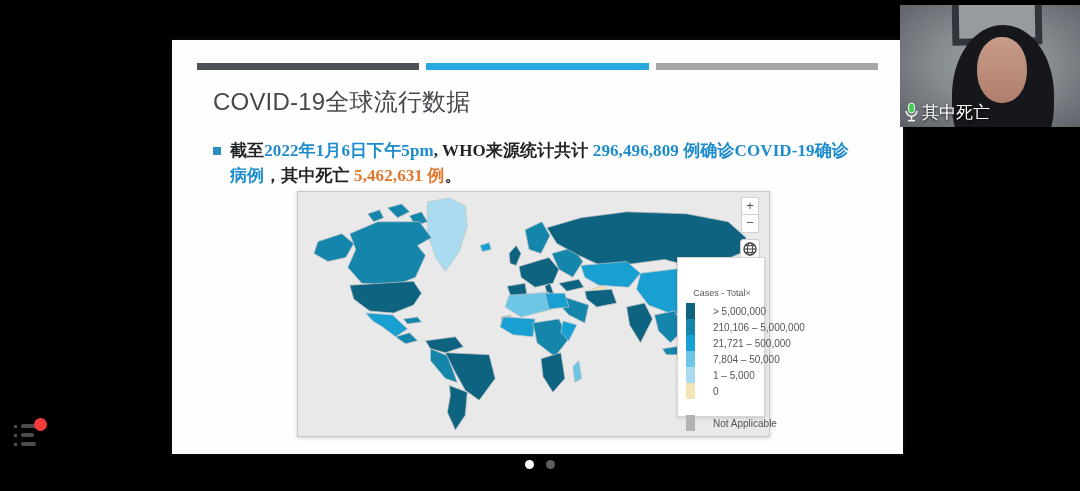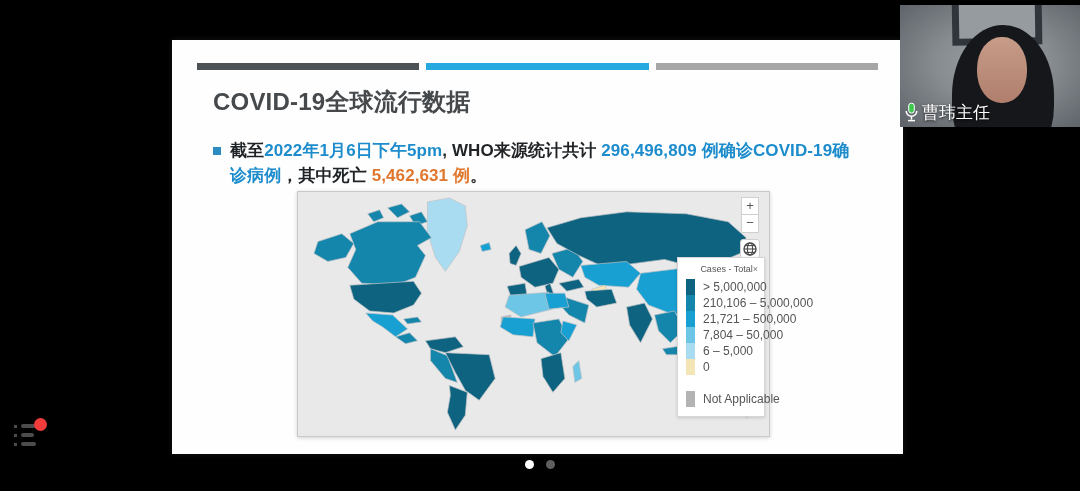--- a/index.html
+++ b/index.html
@@ -5,52 +5,52 @@
   * { margin:0; padding:0; box-sizing:border-box; }
   html,body { width:1080px; height:491px; overflow:hidden; }
   body { background:#000; font-family:"Liberation Sans","DejaVu Sans",sans-serif; position:relative; }
 
   
   .slide { position:absolute; left:172px; top:40px; width:731px; height:414px;
            background:#fefefe; box-shadow:0 0 6px rgba(255,255,255,.08); }
   .accent-bars { position:absolute; left:25px; top:23px; width:681px; height:7px;
                  display:flex; gap:7px; }
   .accent-bar { flex:1; height:7px; }
-  .slide-title { position:absolute; left:41px; top:46px; font-size:24px; font-weight:700;
+  .slide-title { position:absolute; left:41px; top:46px; font-size:24px; font-weight:400;
                  color:#46494c; letter-spacing:.2px; }
   .bullet-row { position:absolute; left:41px; top:98px; width:640px; }
   .bullet-square { position:absolute; left:0; top:9px; width:8px; height:8px; background:#2a8cc0; }
   .bullet-text { margin-left:17px; width:623px; font-size:17px; font-weight:700;
-                 line-height:25px; letter-spacing:.1px; }
+                 line-height:25px; letter-spacing:.1px;font-family:Liberation Serif, serif; }
 
   
   .map-widget { position:absolute; left:125px; top:151px; width:473px; height:246px;
                 background:#e9e9e9; border:1px solid #c9c9c9;
                 box-shadow:0 1px 4px rgba(0,0,0,.18); }
   .map-widget svg.world { position:absolute; inset:0; width:100%; height:100%; }
   .map-ctrls { position:absolute; right:10px; top:5px; width:18px; display:flex;
                flex-direction:column; align-items:center; }
   .ctrl-btn { width:18px; height:18px; background:#fff; border:1px solid #cfcfcf;
               color:#555; font-size:13px; line-height:16px; text-align:center;
               cursor:pointer; user-select:none; }
   .ctrl-btn + .ctrl-btn { border-top:none; }
   .globe-btn { margin-top:6px; width:20px; height:20px; background:#fff;
                border:1px solid #cfcfcf; border-radius:3px; display:flex;
                align-items:center; justify-content:center; cursor:pointer; }
 
   .legend { position:absolute; right:4px; top:65px; width:88px; height:160px;
             background:#fff; border:1px solid #d6d6d6; box-shadow:0 1px 3px rgba(0,0,0,.15);
             padding:6px 6px 4px 8px; }
-  .legend-head { display:flex; justify-content:flex-end; align-items:center; }
+  .legend-head { display:flex; justify-content:center; align-items:center;margin-top:24px; }
   .legend-title { font-size:9px; color:#555; }
   .legend-close { font-size:9px; color:#777; cursor:pointer; line-height:9px; }
   .legend-items { margin-top:5px; }
   .legend-row { display:flex; align-items:center; height:16px; }
   .legend-swatch { width:9px; height:16px; flex:0 0 9px; }
-  .legend-label { margin-left:8px; font-size:12px; color:#555; white-space:nowrap; }
+  .legend-label { margin-left:18px; font-size:10px; color:#555; white-space:nowrap; }
 
   
   .dots { position:absolute; left:0; right:0; top:460px; display:flex;
           justify-content:center; gap:12px; }
   .dot { width:9px; height:9px; border-radius:50%; background:#5f5f5f; cursor:pointer; }
   .dot.active { background:#ffffff; }
 
   
   .rec-icon { position:absolute; left:12px; top:416px; width:44px; height:40px; }
   .rec-row { position:absolute; display:flex; align-items:center; gap:4px; }
@@ -178,21 +178,21 @@
           <div class="legend-row">
             <span class="legend-swatch" style="background: rgb(24, 160, 210);"></span>
             <span class="legend-label">21,721 – 500,000</span>
           </div>
           <div class="legend-row">
             <span class="legend-swatch" style="background: rgb(110, 198, 230);"></span>
             <span class="legend-label">7,804 – 50,000</span>
           </div>
           <div class="legend-row">
             <span class="legend-swatch" style="background: rgb(169, 220, 241);"></span>
-            <span class="legend-label">6 – 5,000</span>
+            <span class="legend-label">1 – 5,000</span>
           </div>
           <div class="legend-row">
             <span class="legend-swatch" style="background: rgb(243, 229, 181);"></span>
             <span class="legend-label">0</span>
           </div>
           <div class="legend-row">
             <span class="legend-swatch" style="background: rgb(255, 255, 255);"></span>
             <span class="legend-label"></span>
           </div>
           <div class="legend-row">
@@ -230,15 +230,15 @@
   <div class="pic-frame"></div>
   <div class="person-hair"></div>
   <div class="person-face"></div>
   <div class="name-tag">
     <svg width="15" height="21" viewBox="0 0 24 33">
       <rect x="7.5" y="1.5" width="9" height="16" rx="4.5" fill="#3ec94e" stroke="#ffffff" stroke-width="1.6"></rect>
       <path d="M3.5,14 a8.5,8.5 0 0 0 17,0" fill="none" stroke="#ffffff" stroke-width="2.4"></path>
       <line x1="12" y1="23" x2="12" y2="28" stroke="#ffffff" stroke-width="2.4"></line>
       <line x1="6.5" y1="29.5" x2="17.5" y2="29.5" stroke="#ffffff" stroke-width="2.4"></line>
     </svg>
-    <span>曹玮主任</span>
+    <span>其中死亡</span>
   </div>
 </div>
 
 </body></html>

